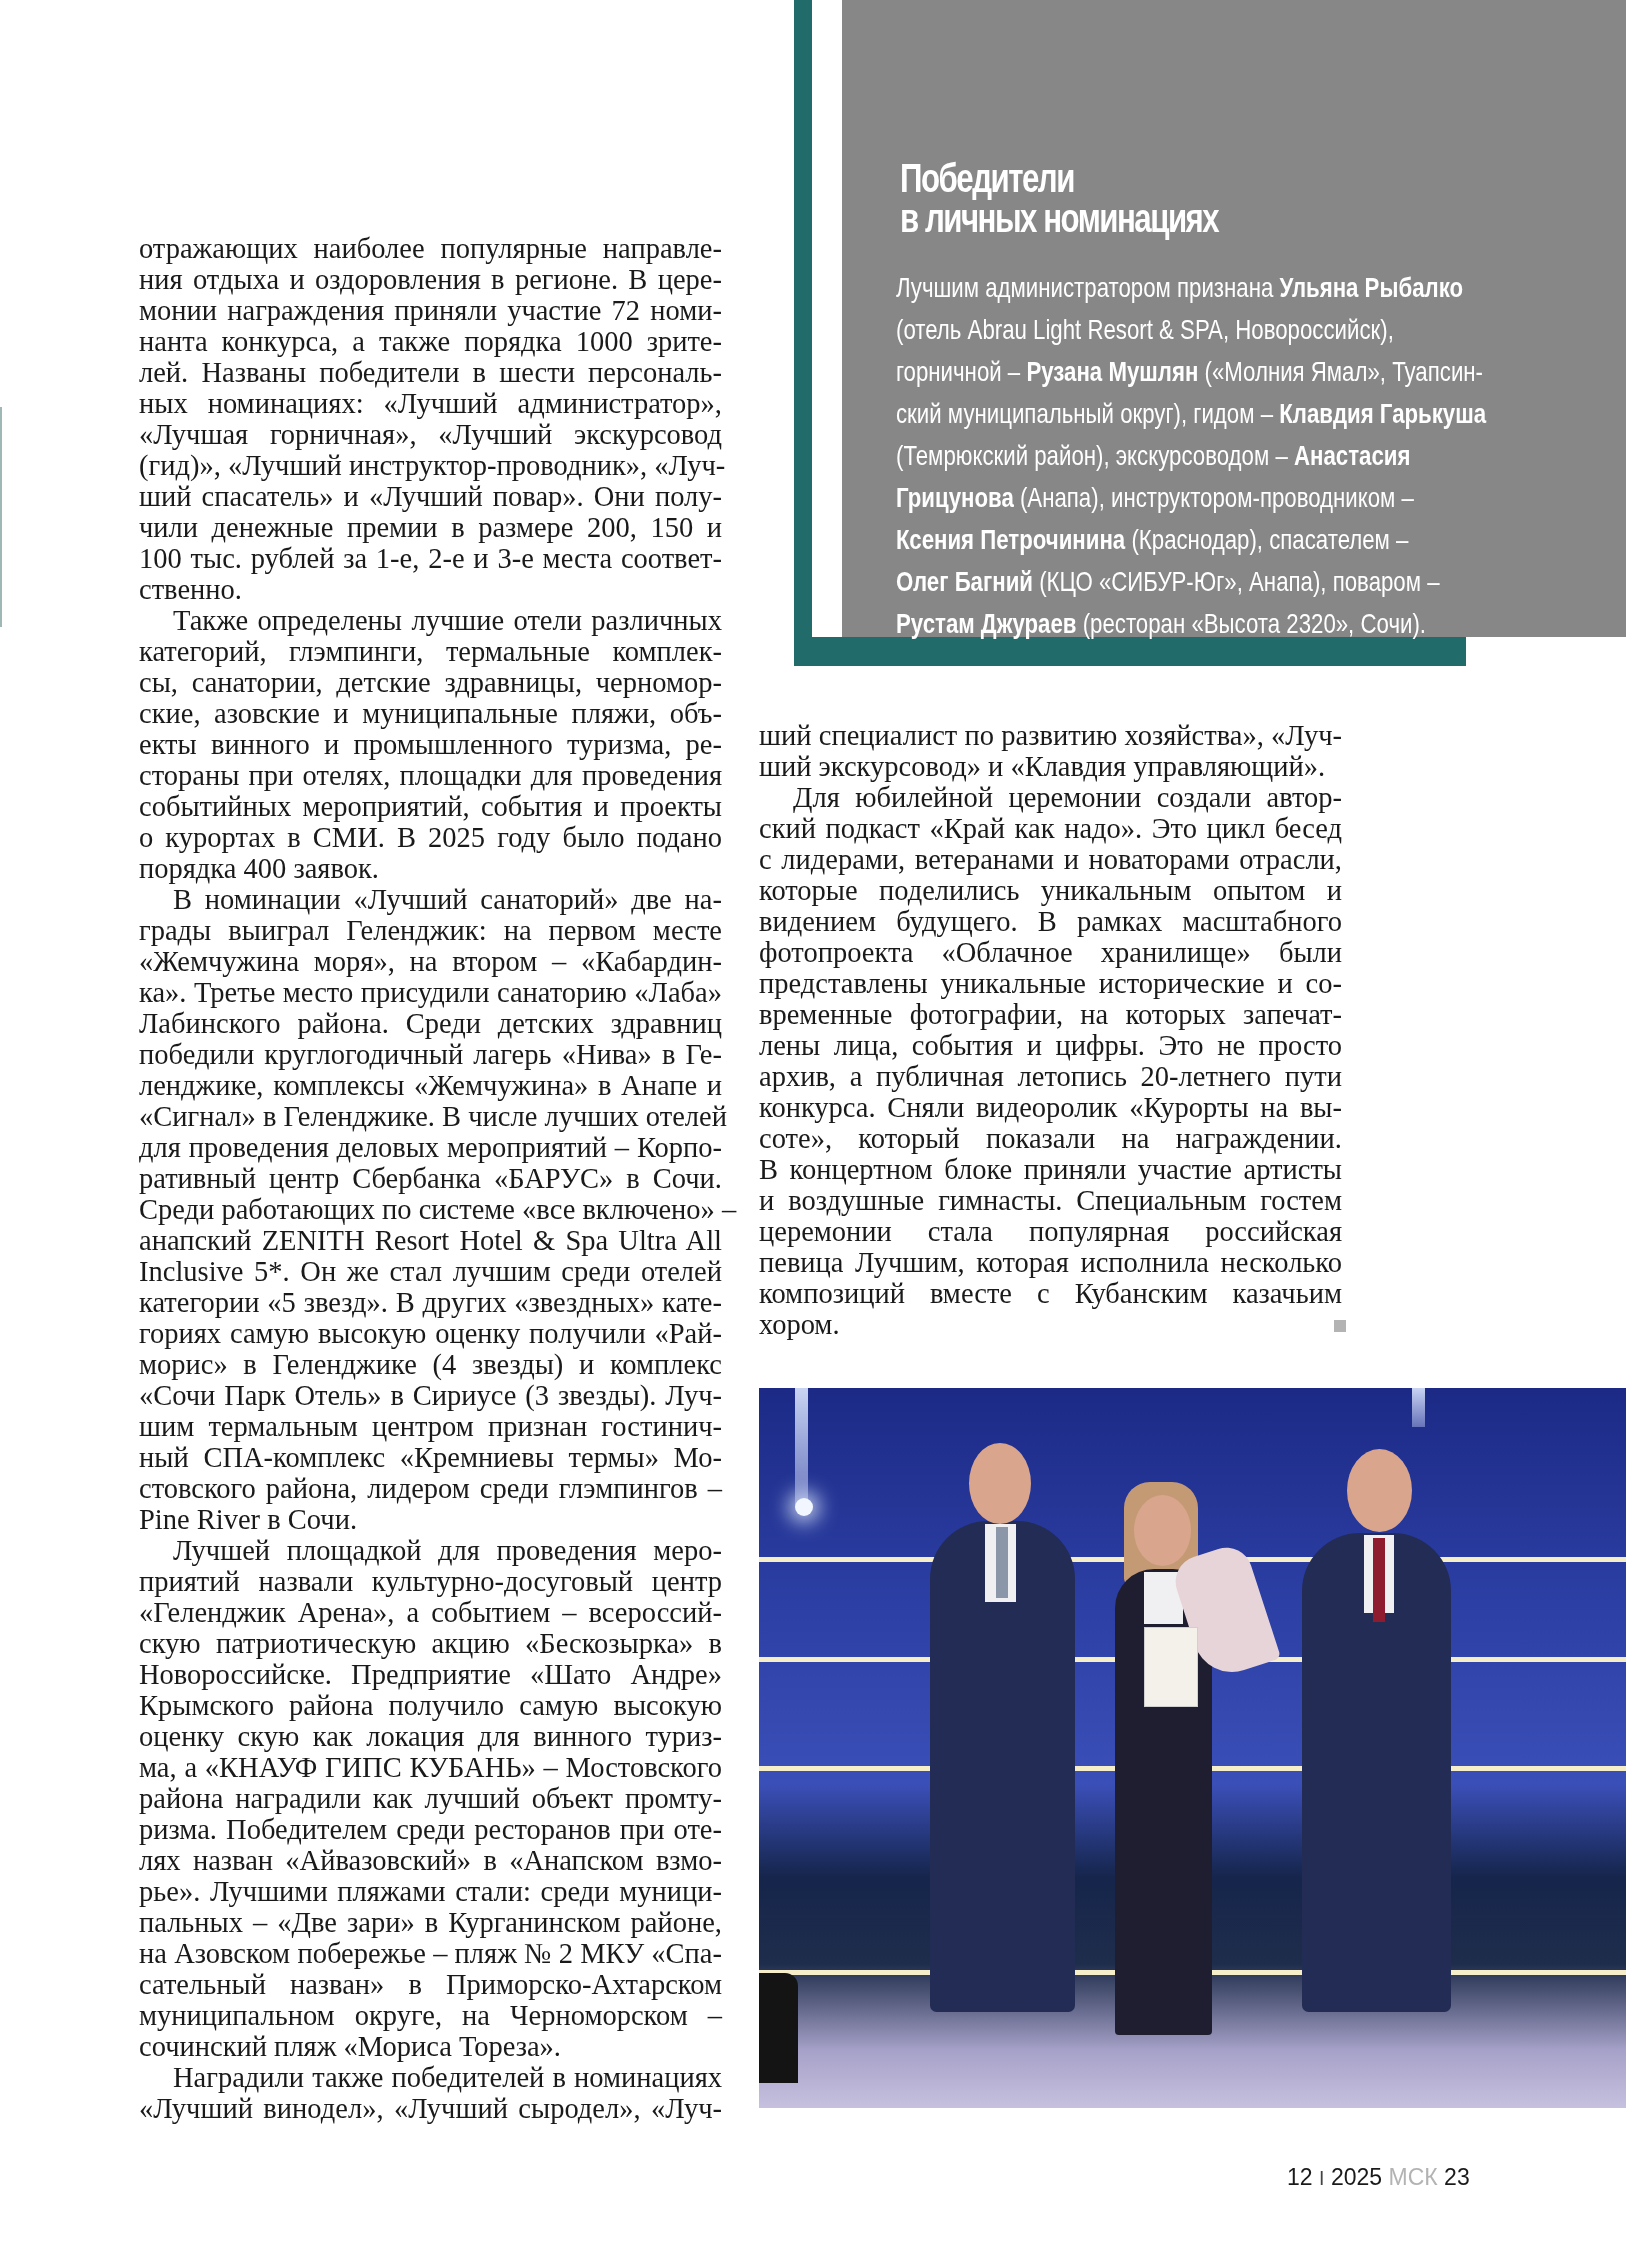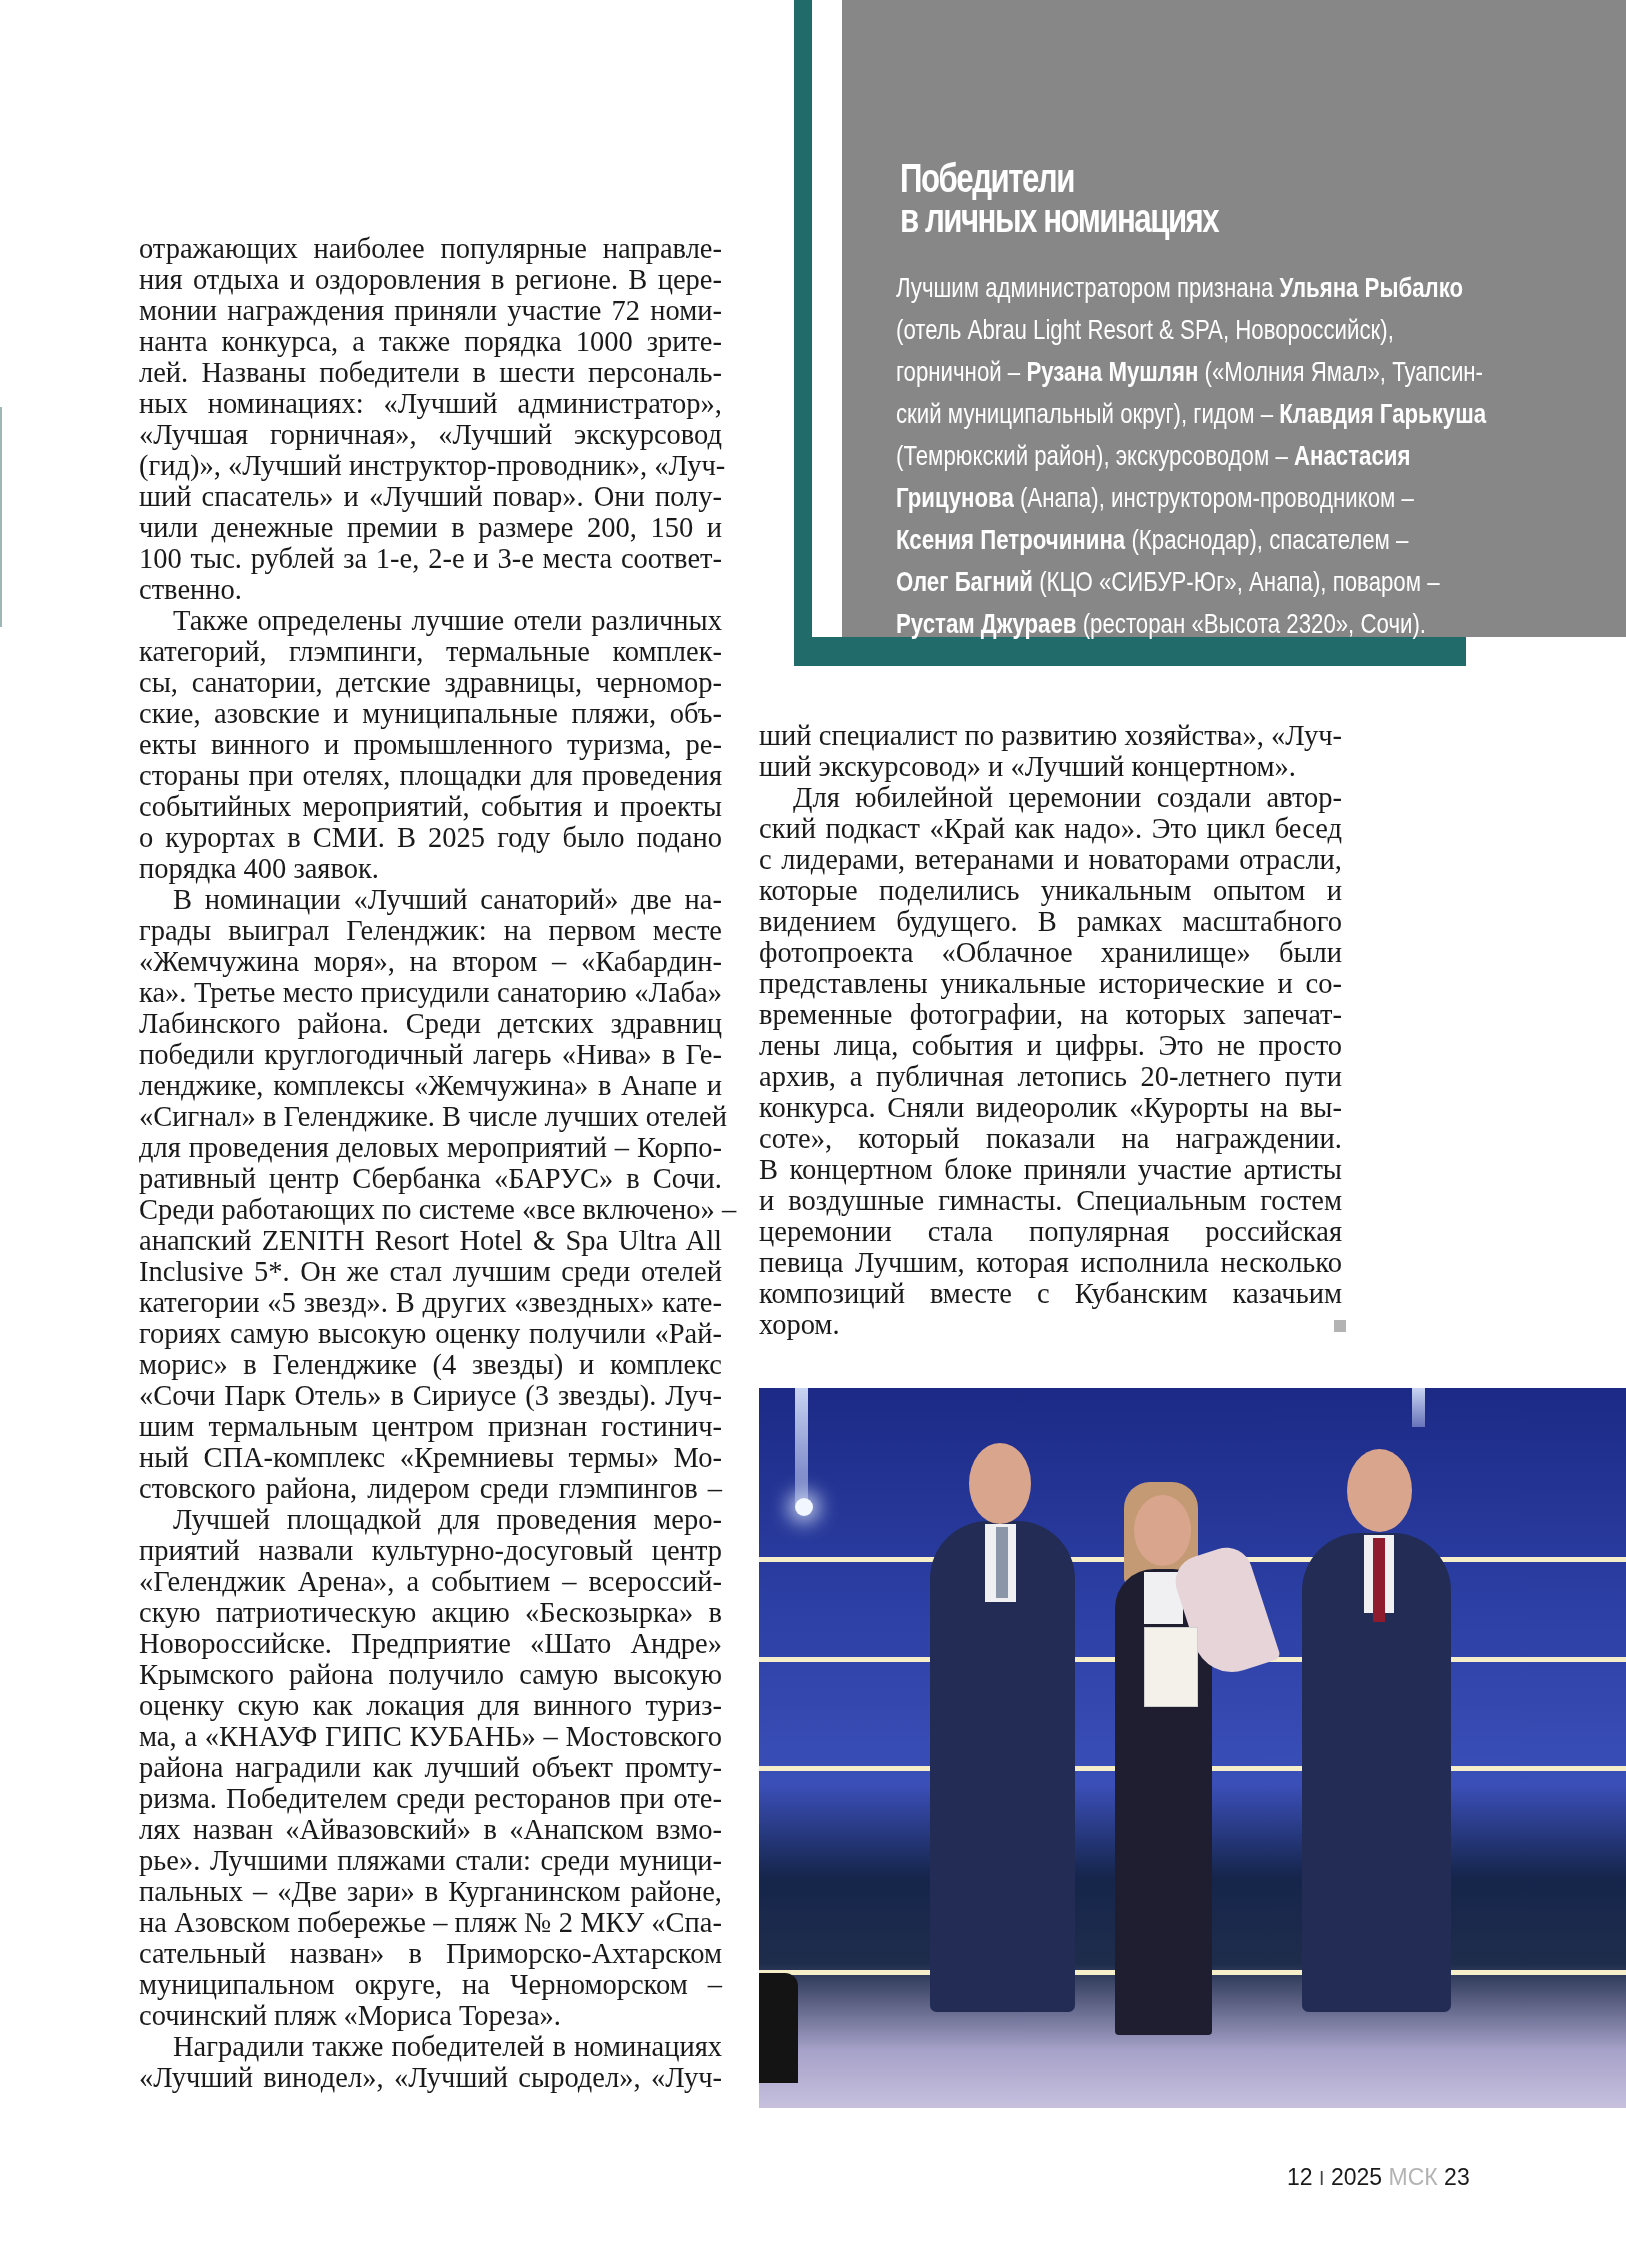--- a/index.html
+++ b/index.html
@@ -116,20 +116,21 @@
     <span class="line">Среди работающих по системе «все включено» –</span>
     <span class="line">анапский ZENITH Resort Hotel &amp; Spa Ultra All</span>
     <span class="line">Inclusive 5*. Он же стал лучшим среди отелей</span>
     <span class="line">категории «5 звезд». В других «звездных» кате-</span>
     <span class="line">гориях самую высокую оценку получили «Рай-</span>
     <span class="line">морис» в Геленджике (4 звезды) и комплекс</span>
     <span class="line">«Сочи Парк Отель» в Сириусе (3 звезды). Луч-</span>
     <span class="line">шим термальным центром признан гостинич-</span>
     <span class="line">ный СПА-комплекс «Кремниевы термы» Мо-</span>
     <span class="line">стовского района, лидером среди глэмпингов –</span>
+    <span class="line last">Pine River в Сочи.</span>
     <span class="line indent">Лучшей площадкой для проведения меро-</span>
     <span class="line">приятий назвали культурно-досуговый центр</span>
     <span class="line">«Геленджик Арена», а событием – всероссий-</span>
     <span class="line">скую патриотическую акцию «Бескозырка» в</span>
     <span class="line">Новороссийске. Предприятие «Шато Андре»</span>
     <span class="line">Крымского района получило самую высокую</span>
     <span class="line">оценку скую как локация для винного туриз-</span>
     <span class="line">ма, а «КНАУФ ГИПС КУБАНЬ» – Мостовского</span>
     <span class="line">района наградили как лучший объект промту-</span>
     <span class="line">ризма. Победителем среди ресторанов при оте-</span>
@@ -138,21 +139,21 @@
     <span class="line">пальных – «Две зари» в Курганинском районе,</span>
     <span class="line">на Азовском побережье – пляж № 2 МКУ «Спа-</span>
     <span class="line">сательный назван» в Приморско-Ахтарском</span>
     <span class="line">муниципальном округе, на Черноморском –</span>
     <span class="line last">сочинский пляж «Мориса Тореза».</span>
     <span class="line indent">Наградили также победителей в номинациях</span>
     <span class="line">«Лучший винодел», «Лучший сыродел», «Луч-</span>
   </div>
 <div class="col col-right" id="col-right">
     <span class="line">ший специалист по развитию хозяйства», «Луч-</span>
-    <span class="line last">ший экскурсовод» и «Лучший концертном».</span>
+    <span class="line last">ший экскурсовод» и «Клавдия управляющий».</span>
     <span class="line indent">Для юбилейной церемонии создали автор-</span>
     <span class="line">ский подкаст «Край как надо». Это цикл бесед</span>
     <span class="line">с лидерами, ветеранами и новаторами отрасли,</span>
     <span class="line">которые поделились уникальным опытом и</span>
     <span class="line">видением будущего. В рамках масштабного</span>
     <span class="line">фотопроекта «Облачное хранилище» были</span>
     <span class="line">представлены уникальные исторические и со-</span>
     <span class="line">временные фотографии, на которых запечат-</span>
     <span class="line">лены лица, события и цифры. Это не просто</span>
     <span class="line">архив, а публичная летопись 20-летнего пути</span>

